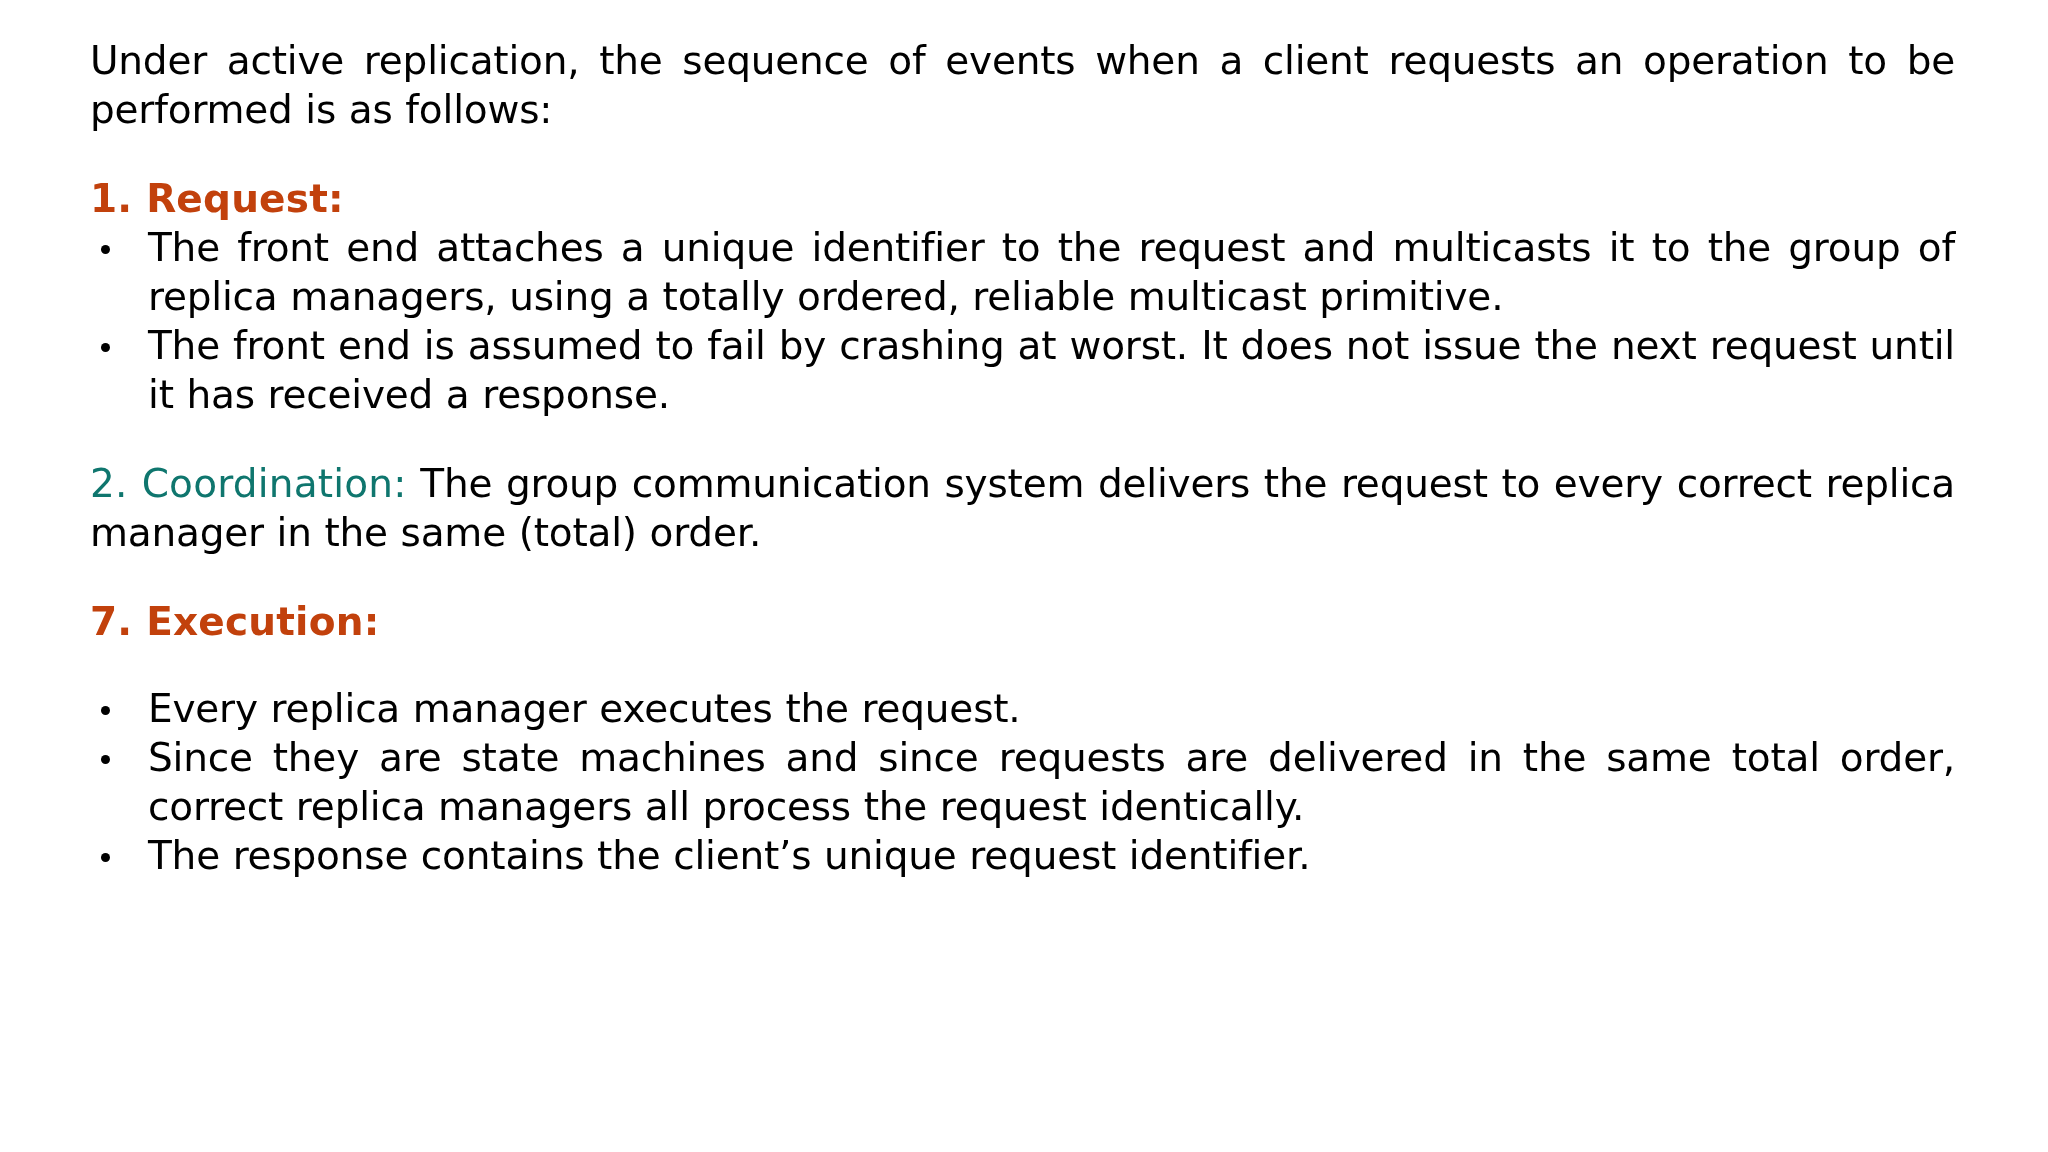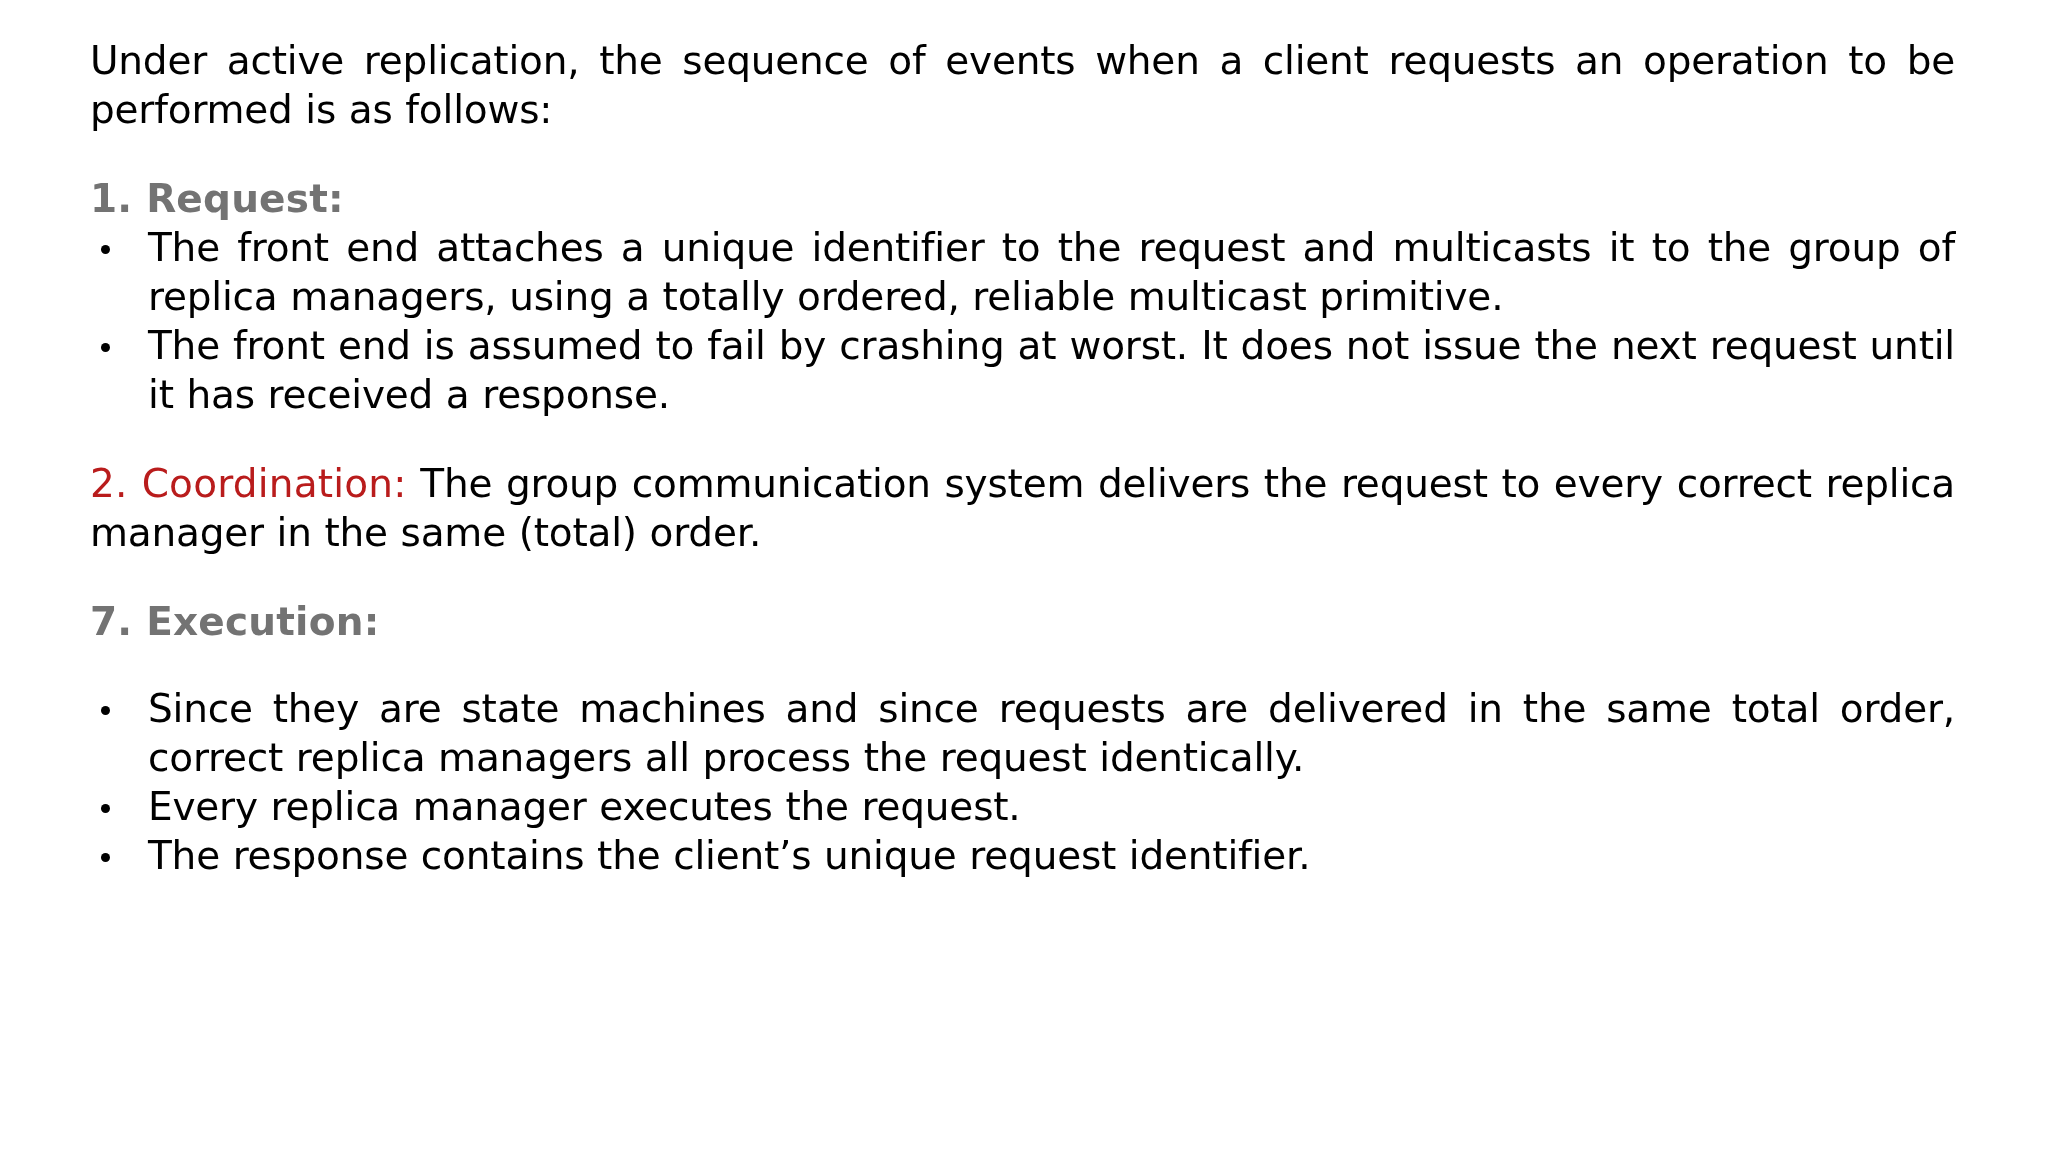--- a/index.html
+++ b/index.html
@@ -37,33 +37,33 @@
   }
 
   
   #intro {
     margin-top: 6px;
     margin-bottom: 0;
   }
 
   
   .heading-red {
-    color: #737373;
+    color: #c2410c;
     font-size: 39px;
     line-height: 49px;
     margin: 0;
     letter-spacing: 0.2px;
   }
   .heading-standalone {
     margin-top: 40px;
     margin-bottom: 0;
   }
 
   .inline-red {
-    color: #b91c1c;
+    color: #0f766e;
     letter-spacing: 0.2px;
   }
   .inline-black {
     color: #000000;
     margin-top: 29px;
   }
 
   
   ul.bullets {
     list-style: none;
@@ -128,25 +128,25 @@
 
   <p id="coordination" class="para">
     <span class="inline-red">2. Coordination:</span><span class="inline-black"> </span><span class="inline-black">The group communication system delivers the request to every correct replica manager in the same (total) order.</span>
   </p>
 
   <h2 class="heading-red heading-standalone">7. Execution:</h2>
 
   <ul class="bullets group-two">
     <li>
       <span class="bullet-dot"></span>
-      <span class="txt">Since they are state machines and since requests are delivered in the same total order, correct replica managers all process the request identically.</span>
+      <span class="txt">Every replica manager executes the request.</span>
     </li>
     <li>
       <span class="bullet-dot"></span>
-      <span class="txt">Every replica manager executes the request.</span>
+      <span class="txt">Since they are state machines and since requests are delivered in the same total order, correct replica managers all process the request identically.</span>
     </li>
     <li>
       <span class="bullet-dot"></span>
       <span class="txt">The response contains the client’s unique request identifier.</span>
     </li>
   </ul>
 
 </div>
 
 </body></html>

